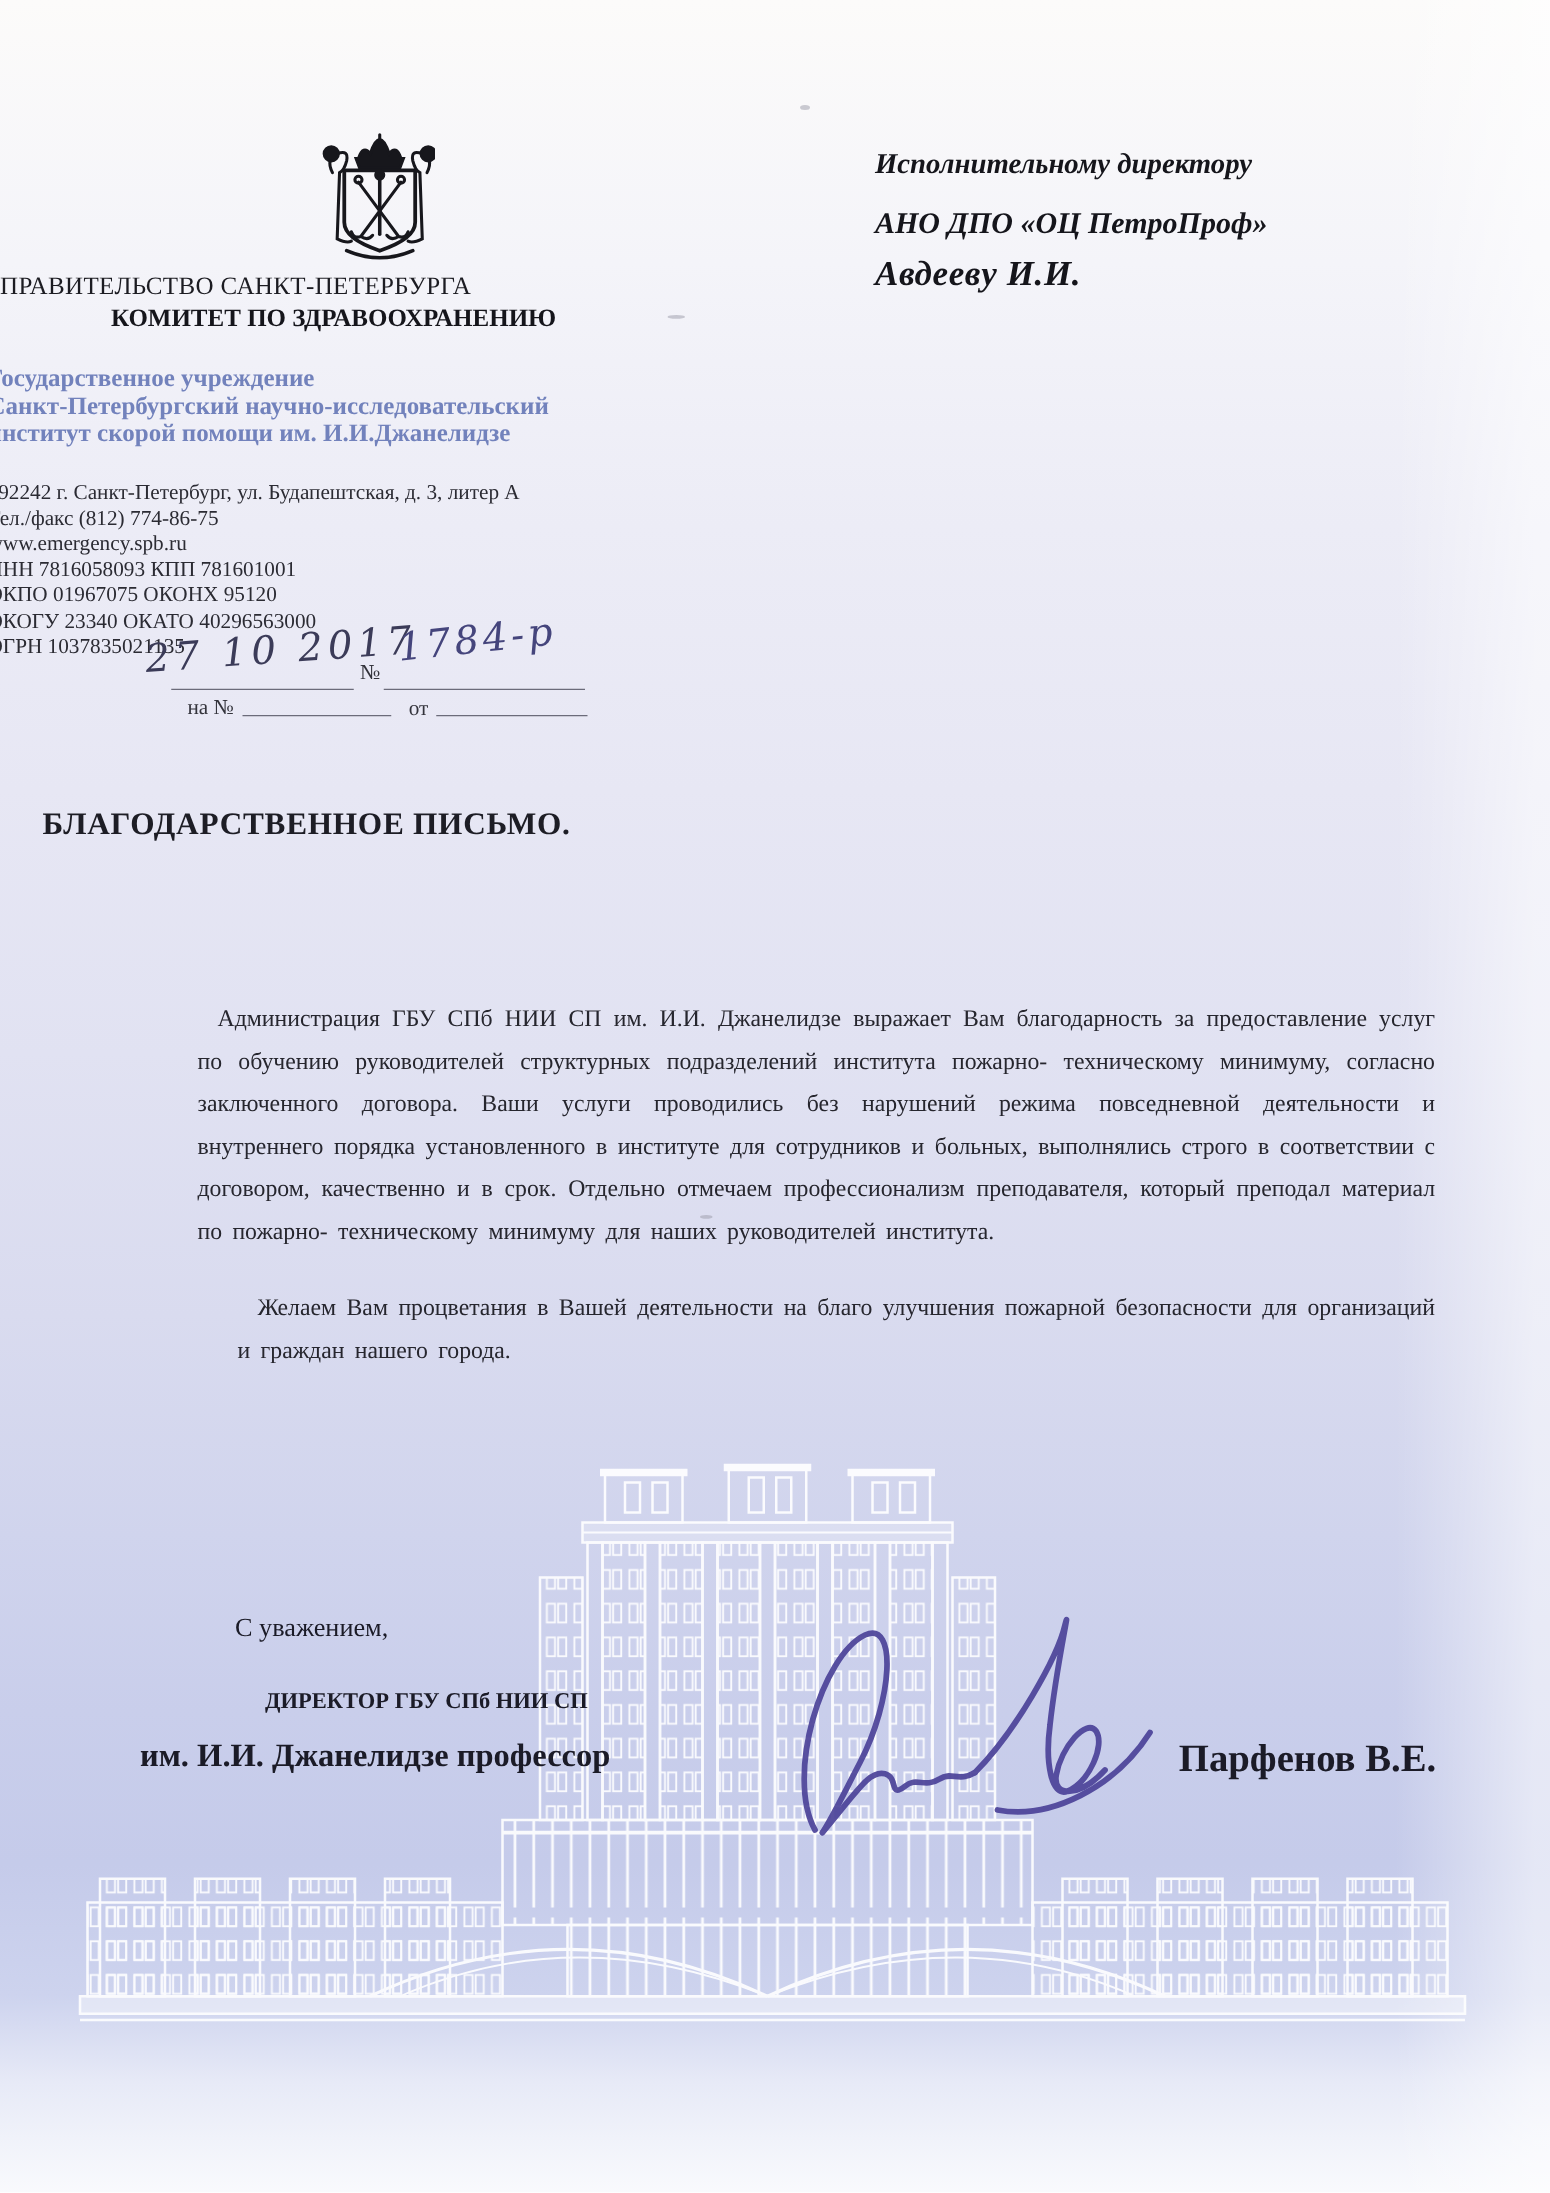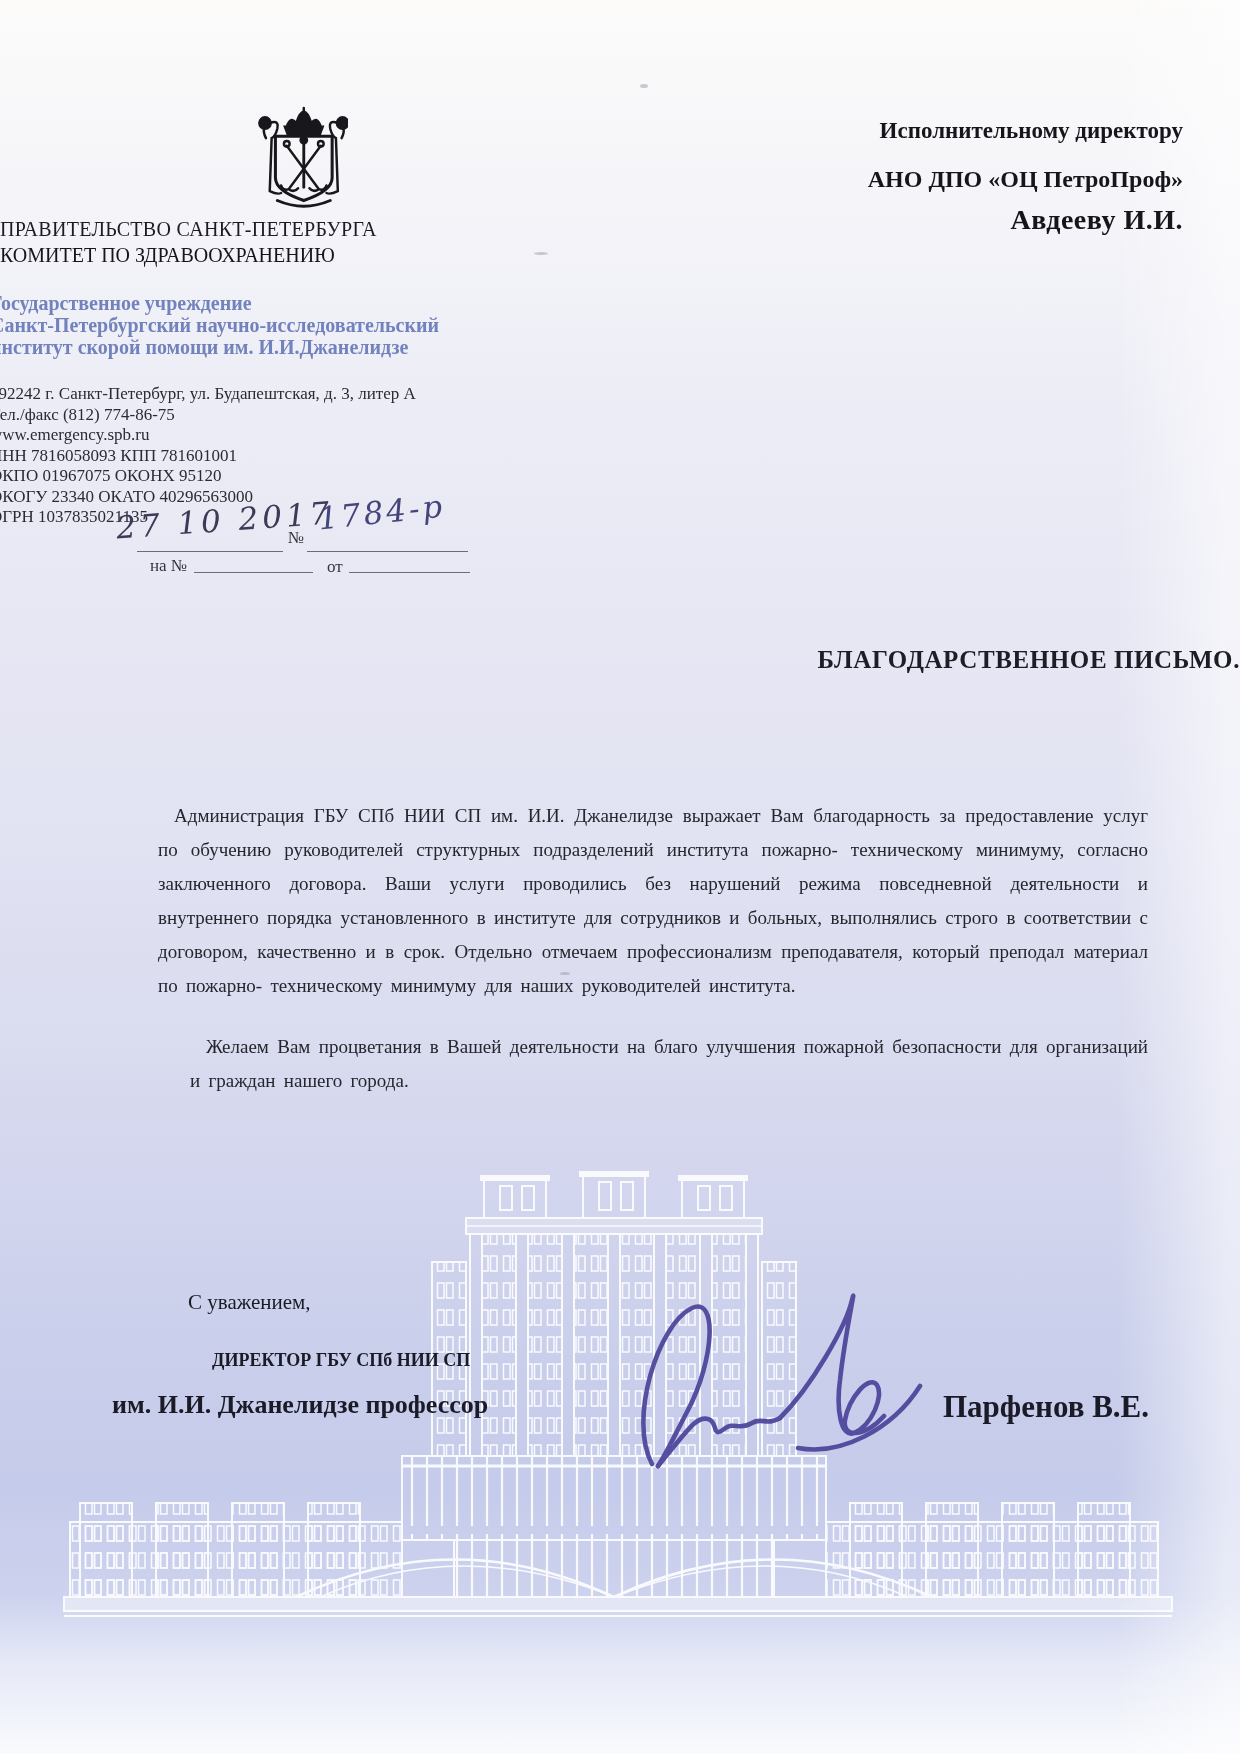--- a/index.html
+++ b/index.html
@@ -25,41 +25,41 @@
         #e7eaf7 95%,
         #f9fafd 100%);
   }
   .edge-light{
     position:absolute;inset:0;
     background:linear-gradient(90deg, rgba(255,255,255,0) 90%, rgba(255,255,255,0.55) 99%);
     pointer-events:none;
   }
   .emblem{position:absolute;left:252px;top:106px;width:96px;height:104px;}
   .gov1{position:absolute;left:0;top:218px;width:445px;font-size:20px;letter-spacing:0.3px;color:#1c1c22;}
-  .gov2{position:absolute;left:0;top:244px;width:445px;font-size:20px;font-weight:normal;color:#15151b;}
+  .gov2{position:absolute;left:0;top:244px;width:445px;font-size:20px;font-weight:bold;color:#15151b;text-align:right;}
   .org{position:absolute;left:-10px;top:292px;width:465px;font-weight:bold;font-size:20px;line-height:22px;color:#7282bc;}
   .addr{position:absolute;left:-10px;top:384px;width:465px;font-size:17px;line-height:20.5px;color:#2b2b33;}
   
   .hw{font-style:italic;color:#3b3b58;font-family:"DejaVu Serif",serif;}
   .hw-date{position:absolute;left:116px;top:502px;font-size:31px;letter-spacing:4px;transform:rotate(-4deg);}
   .hw-num{position:absolute;left:318px;top:494px;font-size:31px;letter-spacing:3px;transform:rotate(-6deg);color:#45457c;}
   .no-sign{position:absolute;left:288px;top:528px;font-size:17px;color:#33333b;}
   .u1{position:absolute;left:137px;top:551px;width:146px;border-bottom:1.6px solid #6b6b7a;}
   .u2{position:absolute;left:307px;top:551px;width:161px;border-bottom:1.6px solid #6b6b7a;}
   .na-no{position:absolute;left:150px;top:556px;font-size:17px;color:#33333b;}
   .ot{position:absolute;left:327px;top:557px;font-size:17px;color:#33333b;}
   .u3{position:absolute;left:194px;top:572px;width:119px;border-bottom:1.6px solid #6b6b7a;}
   .u4{position:absolute;left:349px;top:572px;width:121px;border-bottom:1.6px solid #6b6b7a;}
   
-  .rcp{position:absolute;left:700px;top:118px;width:483px;text-align:right;color:#15151b;}
+  .rcp{position:absolute;left:700px;top:118px;width:483px;text-align:left;color:#15151b;font-style:italic;}
   .rcp .r1{font-size:23px;font-weight:bold;}
   .rcp .r2{font-size:24px;font-weight:bold;margin-top:22px;}
   .rcp .r3{font-size:28px;font-weight:bold;margin-top:11px;letter-spacing:0.5px;}
   
-  .title{position:absolute;left:0;top:646px;width:1240px;text-align:right;padding-left:34px;box-sizing:border-box;
+  .title{position:absolute;left:0;top:646px;width:1240px;text-align:left;padding-left:34px;box-sizing:border-box;
          font-size:25px;font-weight:bold;letter-spacing:0.6px;color:#1d1d25;}
   
   .body-text{position:absolute;left:158px;top:799px;width:990px;font-size:19px;line-height:34px;
              text-align:justify;word-spacing:3.5px;color:#26262e;}
   .body-text p{margin:0;text-indent:16px;}
   .body-text p + p{margin-top:27px;margin-left:32px;}
   
   .sal{position:absolute;left:188px;top:1290px;font-size:21px;font-weight:normal;color:#1b1b27;}
   .st1{position:absolute;left:212px;top:1350px;font-size:18px;font-weight:bold;color:#1b1b27;}
   .st2{position:absolute;left:112px;top:1390px;font-size:26px;font-weight:bold;color:#1b1b27;}

